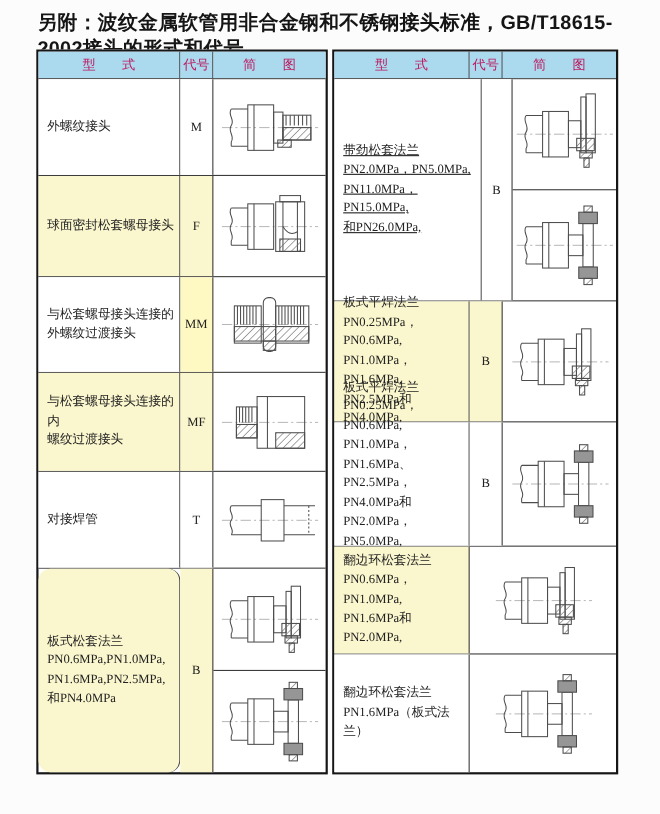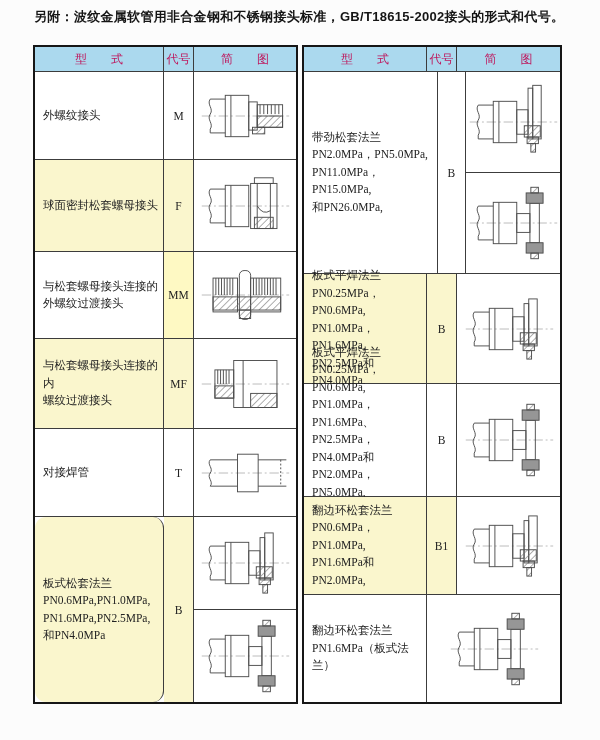--- a/index.html
+++ b/index.html
@@ -6,21 +6,21 @@
   body{
     width:600px;height:740px;position:relative;overflow:hidden;
     background:#fcfcfc;
     font-family:"Liberation Serif","DejaVu Serif",serif;
     color:#1c1c1c;
   }
   *{box-sizing:border-box;}
   .title{
     position:absolute;left:34px;top:8px;width:545px;
     font-family:"Liberation Sans","DejaVu Sans",sans-serif;
-    font-weight:700;font-size:13px;letter-spacing:0.3px;color:#151515;
+    font-weight:700;font-size:18px;letter-spacing:0.3px;color:#151515;
   }
   .ftable{
     position:absolute;top:45px;background:#ffffff;
     border:2px solid #161616;
   }
   #table-left{left:33px;width:265px;}
   #table-right{left:302px;width:260px;}
   .trow{display:flex;border-bottom:1px solid #3c3c3c;}
   .trow:last-child{border-bottom:none;}
   .cell{border-right:1px solid #3c3c3c;display:flex;align-items:center;}
@@ -260,21 +260,21 @@
       </div>
     </div>
   </div>
 <div id="table-right" class="ftable">
     <div class="trow" style="height: 25px;">
       <div class="cell head" style="background: rgb(171, 217, 238); width: 123px;">型　　式</div>
       <div class="cell head" style="background: rgb(171, 217, 238); width: 30px;">代号</div>
       <div class="cell head" style="background: rgb(171, 217, 238); flex: 1 1 0%;">简　　图</div>
     </div>
     <div class="trow" style="height: 202px;">
-      <div class="cell type" style="width: 141px; background: rgb(255, 255, 255);">带劲松套法兰
+      <div class="cell type" style="width: 141px; background: rgb(255, 255, 255); text-decoration: underline;">带劲松套法兰
 PN2.0MPa，PN5.0MPa,
 PN11.0MPa，PN15.0MPa,
 和PN26.0MPa,</div>
       <div class="cell code" style="width: 30px; background: rgb(255, 255, 255);">B</div>
       <div class="cell diag" style="flex: 1 1 0%;">
         <div class="sub">
           <svg class="fit" viewBox="0 0 100 80">
             <defs>
               <pattern id="h8" width="5" height="5" patternUnits="userSpaceOnUse" patternTransform="rotate(45)">
                 <line x1="0" y1="0" x2="0" y2="5" stroke="#6f6f6f" stroke-width="1.2"></line>
@@ -384,21 +384,20 @@
               <rect x="69" y="72" width="8" height="6" fill="url(#h11)"></rect>
             </g>
           </svg>
         </div>
       </div>
     </div>
     <div class="trow" style="height: 98px;">
       <div class="cell type" style="width: 123px; background: rgb(250, 246, 205);">翻边环松套法兰
 PN0.6MPa，PN1.0MPa,
 PN1.6MPa和PN2.0MPa,</div>
-      <div class="cell code" style="width: 30px; background: rgb(250, 246, 205);">B1</div>
       <div class="cell diag" style="flex: 1 1 0%;">
         <div class="sub">
           <svg class="fit" viewBox="0 0 100 80">
             <defs>
               <pattern id="h12" width="5" height="5" patternUnits="userSpaceOnUse" patternTransform="rotate(45)">
                 <line x1="0" y1="0" x2="0" y2="5" stroke="#6f6f6f" stroke-width="1.2"></line>
               </pattern>
             </defs>
             <g stroke="#4c4c4c" fill="none" stroke-width="1">
               <line x1="4" y1="40" x2="97" y2="40" stroke="#9a9a9a" stroke-width="0.7" stroke-dasharray="10 3 2 3"></line>

